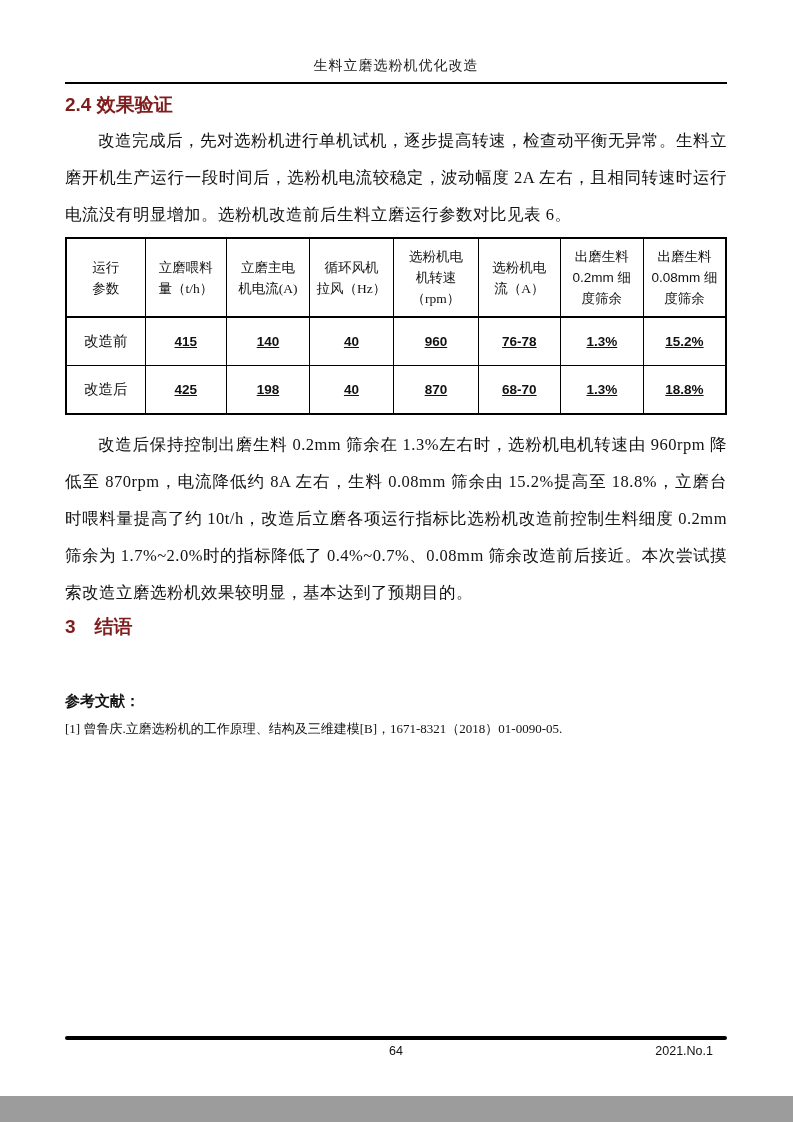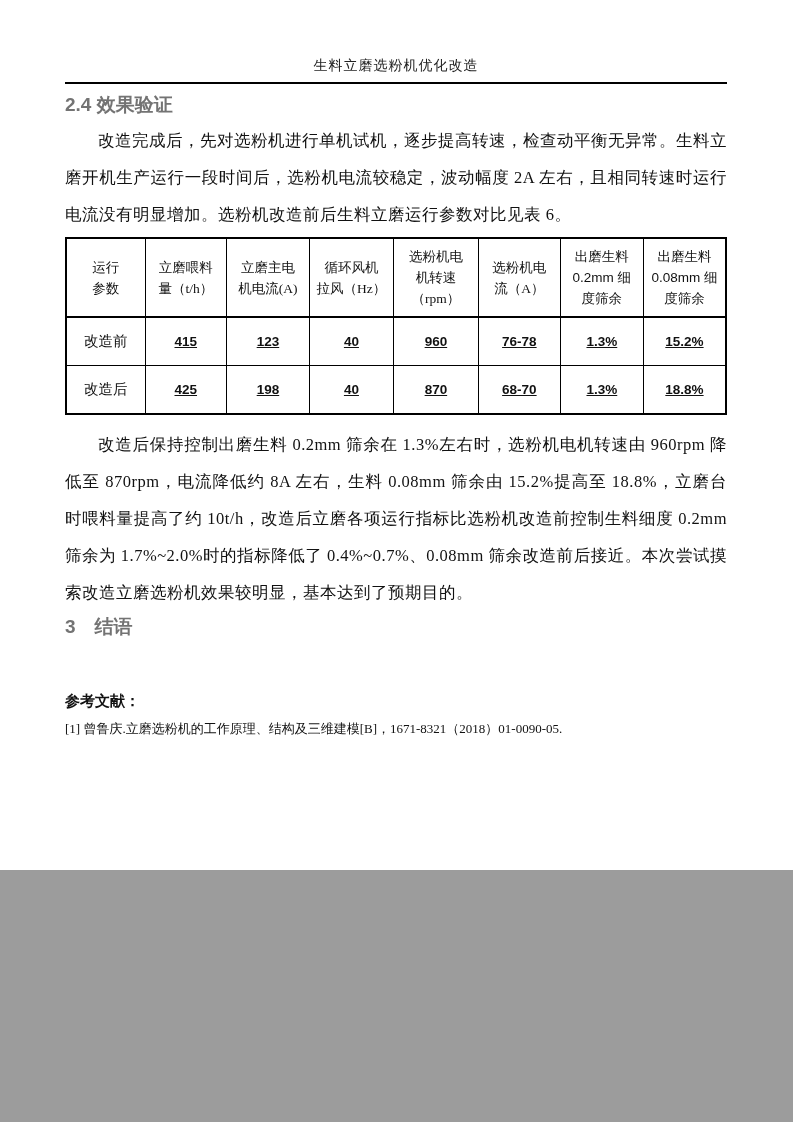--- a/index.html
+++ b/index.html
@@ -1,21 +1,21 @@
 <!DOCTYPE html>
 <html><head>
 <meta charset="utf-8">
 <style>
   * { margin: 0; padding: 0; box-sizing: border-box; }
   html, body { background: #9c9c9c; }
   body { display: flex; justify-content: center; }
   .page {
     position: relative;
     width: 793px;
-    height: 870px;
+    height: 1096px;
     background: #ffffff;
     color: #111111;
     padding: 56px 66px 0 65px;
     font-family: "Liberation Serif", "DejaVu Serif", serif;
     overflow: hidden;
   }
   
   .running-header {
     text-align: center;
     font-size: 14px;
@@ -25,21 +25,21 @@
     padding-bottom: 6px;
     letter-spacing: 1px;
   }
   
   .h-section {
     font-family: "Liberation Sans", "DejaVu Sans", sans-serif;
     font-weight: bold;
     font-size: 19px;
     line-height: 24px;
     margin-top: 9px;
-    color: #737373;
+    color: #7f1d1d;
   }
   .h-section.second { margin-top: 4px; }
   
   .para {
     font-size: 16.5px;
     line-height: 37px;
     text-align: justify;
     text-indent: 2em;
     margin-top: 5px;
     letter-spacing: 0.5px;
@@ -178,21 +178,21 @@
 度筛余</th>
         <th class="latin-col">出磨生料
 0.08mm 细
 度筛余</th>
       </tr>
     </thead>
     <tbody>
       <tr>
         <td class="rowlabel">改造前</td>
         <td class="num">415</td>
-        <td class="num">123</td>
+        <td class="num">140</td>
         <td class="num">40</td>
         <td class="num">960</td>
         <td class="num">76-78</td>
         <td class="num">1.3%</td>
         <td class="num">15.2%</td>
       </tr>
       <tr>
         <td class="rowlabel">改造后</td>
         <td class="num">425</td>
         <td class="num">198</td>

